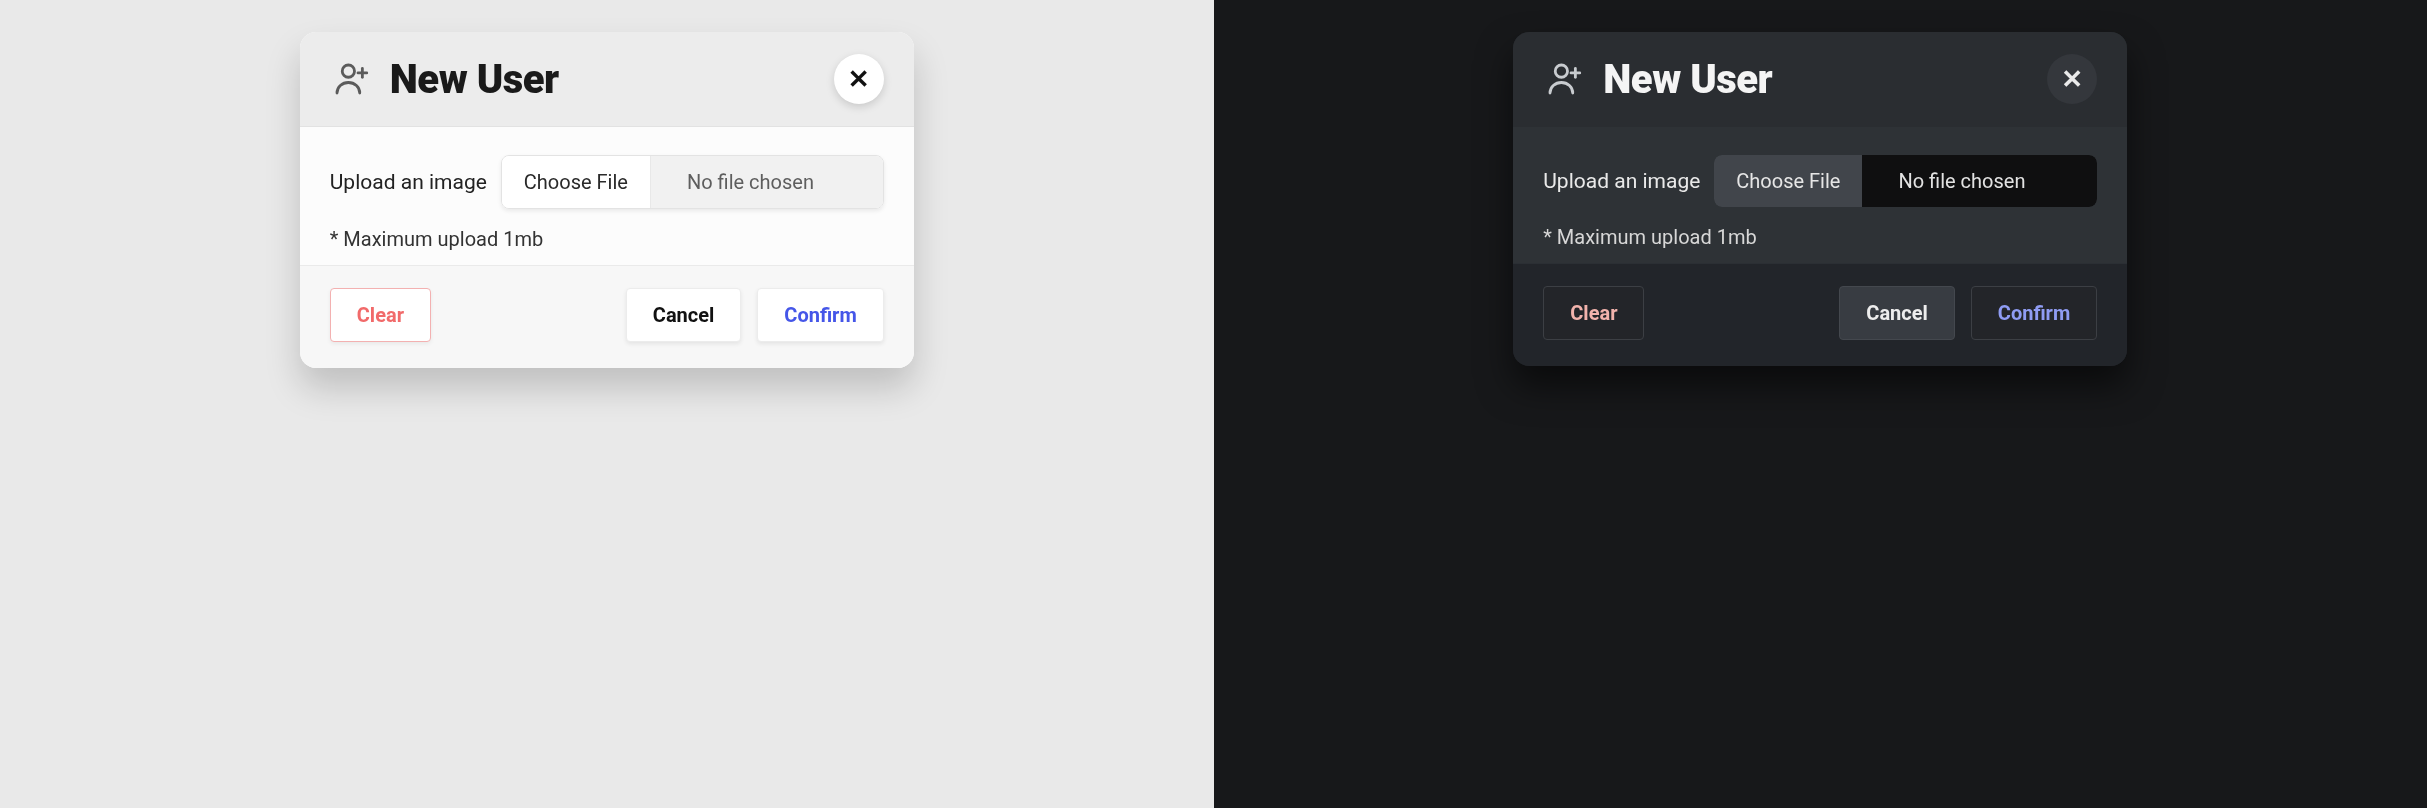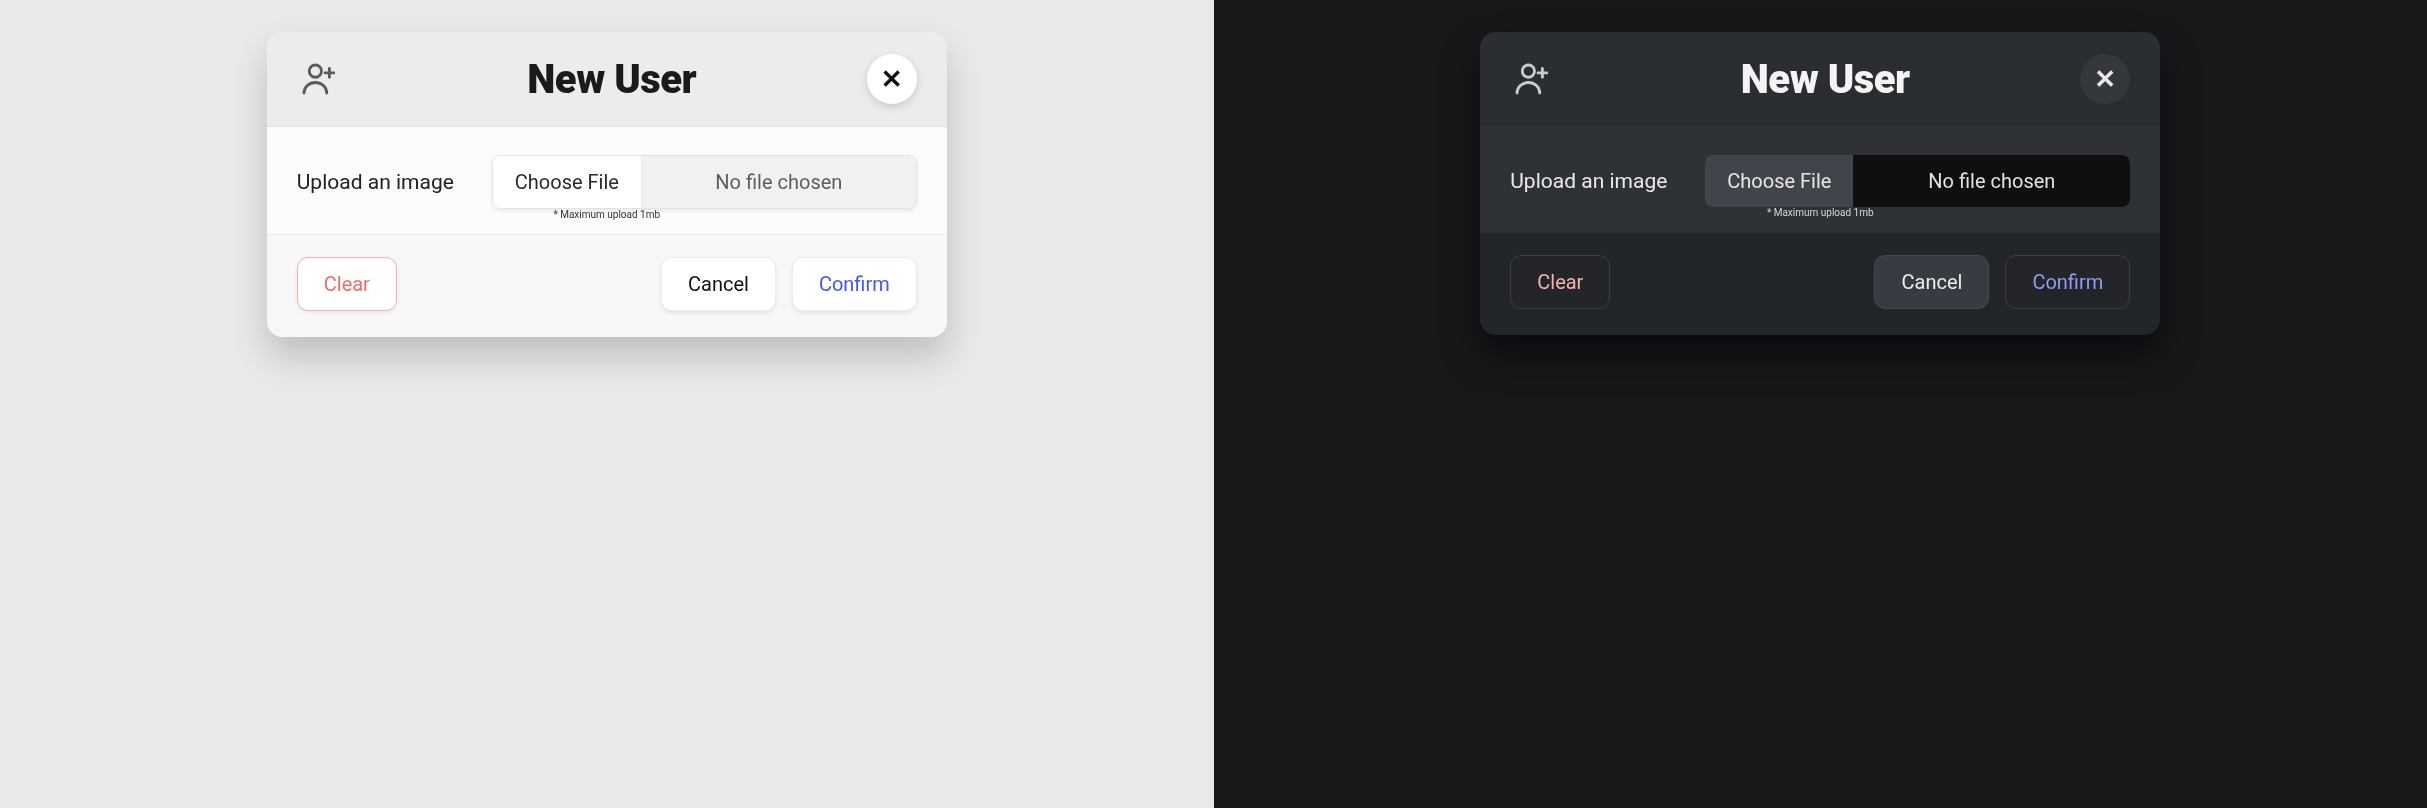--- a/index.html
+++ b/index.html
@@ -15,24 +15,23 @@
       flex: 1 1 50%;
       display: flex;
       align-items: flex-start;
       justify-content: center;
       padding: 32px;
     }
     .half.light { background: #e9e9e9; }
     .half.dark  { background: #17181a; }
 
     .dialog {
-      width: 680px;
+      width: 614px;
       border-radius: 16px;
       overflow: hidden;
-      text-align: center;
     }
     .light .dialog {
       background: #fcfcfc;
       box-shadow: 0 20px 35px rgba(0,0,0,0.18);
     }
     .dark .dialog {
       background: #1f2225;
       box-shadow: 0 20px 35px rgba(0,0,0,0.55);
     }
 
@@ -68,21 +67,21 @@
 
     .user-plus-icon { display: inline-flex; }
     .light .user-plus-icon { color: #5b5b5b; }
     .dark  .user-plus-icon { color: #c8cbcf; }
 
     
     .dialog-body { padding: 28px 30px 14px; }
     .light .dialog-body { background: #fcfcfc; }
     .dark  .dialog-body { background: #2e3236; }
 
-    .upload-row { display: flex; align-items: center; gap: 38px; }
+    .upload-row { display: flex; align-items: center; gap: 14px; }
     .upload-label { font-size: 21px; font-weight: 400; white-space: nowrap; }
     .light .upload-label { color: #222; }
     .dark  .upload-label { color: #e9e9e9; }
 
     .file-widget {
       display: flex; flex: 1;
       border-radius: 8px; overflow: hidden;
     }
     .light .file-widget { box-shadow: 0 2px 4px rgba(0,0,0,0.08); border: 1px solid #e3e3e3; }
     .dark  .file-widget { }
@@ -98,40 +97,40 @@
     .dark  .choose-file-btn { background: #41454b; color: #e6e6e6; border-radius: 8px 0 0 8px; }
 
     .no-file-text {
       flex: 1;
       padding: 14px 36px;
       font-size: 20px;
     }
     .light .no-file-text { background: #f1f1f1; color: #5e5e5e; }
     .dark  .no-file-text { background: #0f0f10; color: #e2e2e2; border-radius: 0 8px 8px 0; }
 
-    .hint { font-size: 10px; }
+    .hint { margin-top: 18px; font-size: 20px; }
     .light .hint { color: #333; }
     .dark  .hint { color: #d7d7d7; }
 
     
     .dialog-footer {
       display: flex; align-items: center;
       padding: 22px 30px 26px;
       gap: 16px;
     }
     .light .dialog-footer { background: #f7f7f7; border-top: 1px solid #eaeaea; }
     .dark  .dialog-footer { background: #22252a; border-top: 1px solid #2b2f34; }
 
     .spacer { flex: 1; }
 
     .btn {
       padding: 14px 26px;
-      border-radius: 11px;
+      border-radius: 4px;
       font-size: 20px;
-      font-weight: 400;
+      font-weight: 700;
       cursor: pointer;
       border: 1px solid transparent;
     }
 
     .btn.clear { }
     .light .btn.clear { background: #fff; border-color: #f3b1b1; color: #f16a6a; box-shadow: 0 2px 4px rgba(0,0,0,0.06); }
     .dark  .btn.clear { background: #232529; border: 1px solid #3c3f44; color: #f2b3ac; }
 
     .btn.cancel { }
     .light .btn.cancel { background: #fff; color: #111; box-shadow: 0 2px 4px rgba(0,0,0,0.08); border: 1px solid #ececec; }

